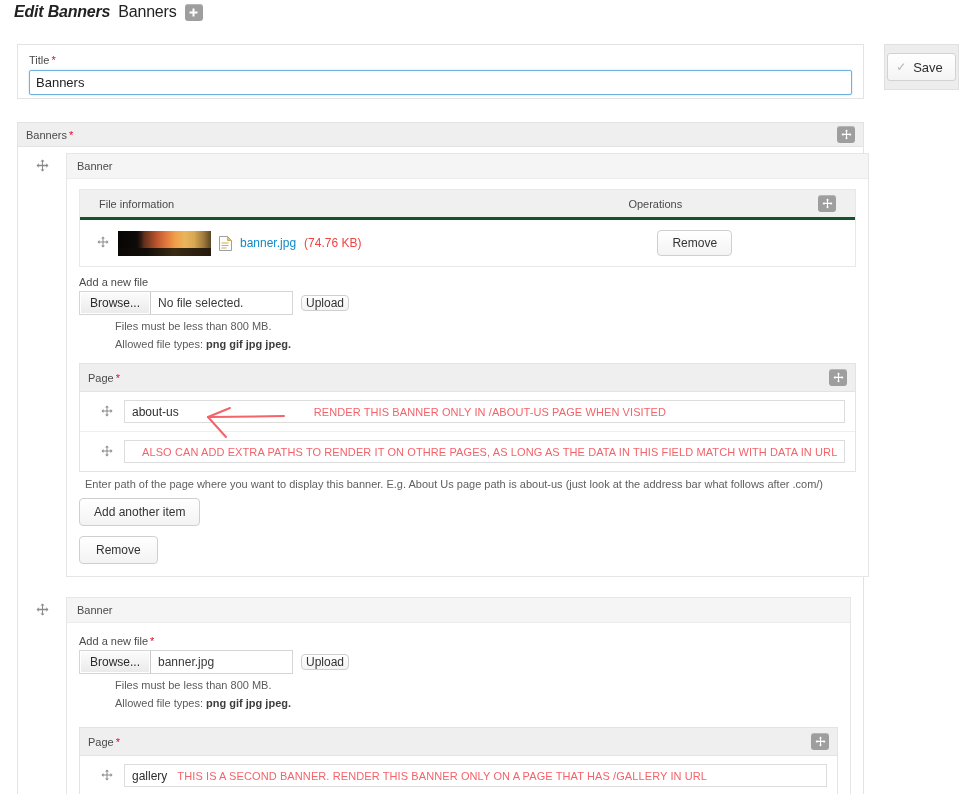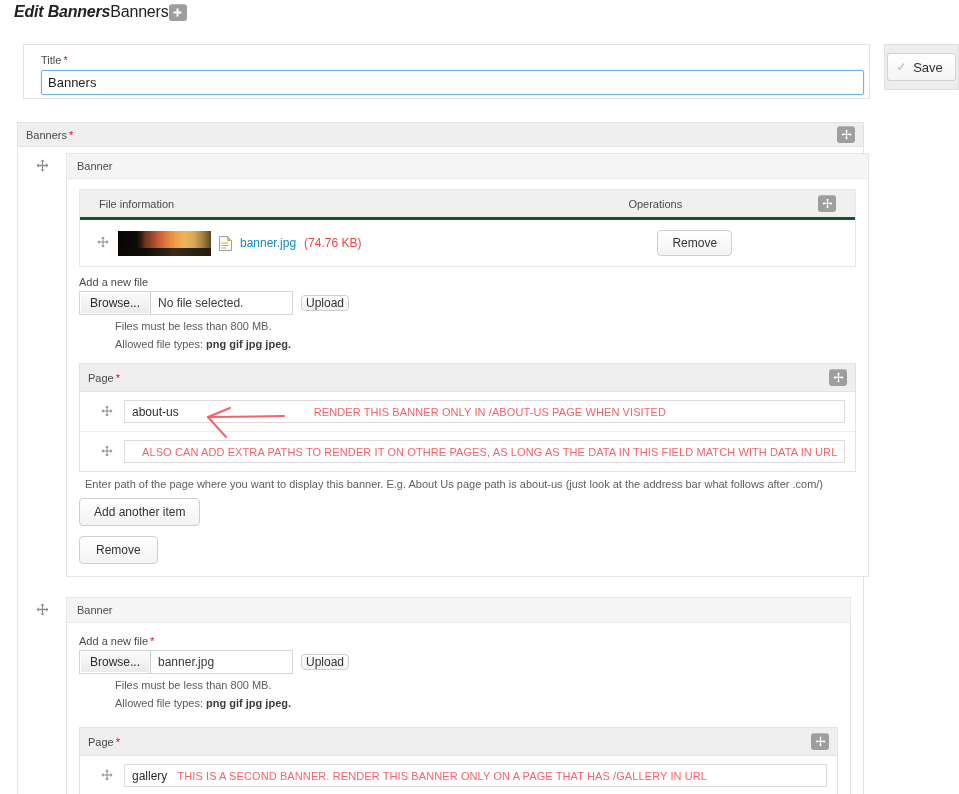--- a/index.html
+++ b/index.html
@@ -15,21 +15,21 @@
     font-size: 12px;
     color: #3b3b3b;
     position: relative;
   }
 
   
   #page-header {
     padding: 6px 0 8px 14px;
     display: flex;
     align-items: center;
-    gap: 0;
+    gap: 8px;
     height: 26px;
     box-sizing: border-box;
   }
   #page-header .ph-context {
     font-style: italic;
     font-weight: bold;
     font-size: 16px;
     color: #222;
     letter-spacing: -0.2px;
   }
@@ -67,25 +67,25 @@
     display: flex;
     align-items: center;
     justify-content: space-between;
     box-sizing: border-box;
   }
   .req { color: #e2062c; font-size: 11px; margin-left: 2px; }
 
   
   #title-panel {
     position: absolute;
-    left: 23px;
+    left: 17px;
     top: 44px;
     width: 847px;
     height: 55px;
-    padding: 9px 11px 0 17px;
+    padding: 9px 11px 0 11px;
   }
   .field-label {
     font-size: 11px;
     color: #4a4a4a;
     margin-bottom: 4px;
   }
   #title-input {
     display: block;
     width: 823px;
     height: 25px;

